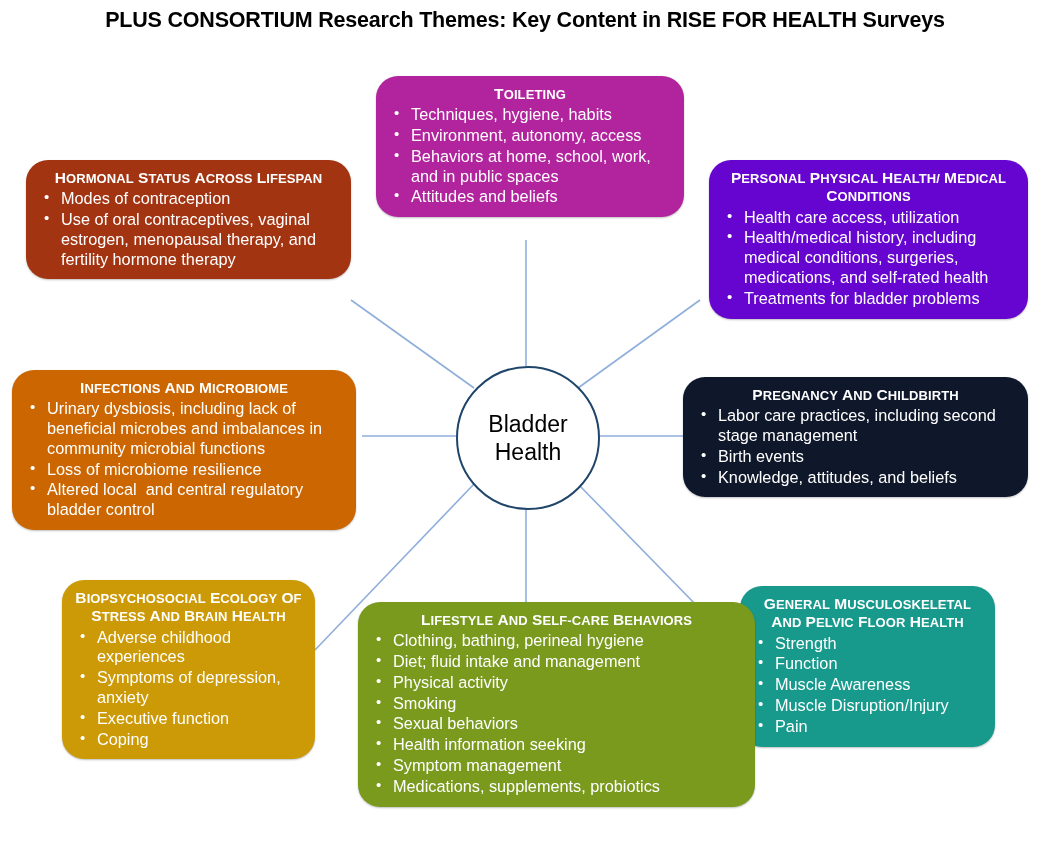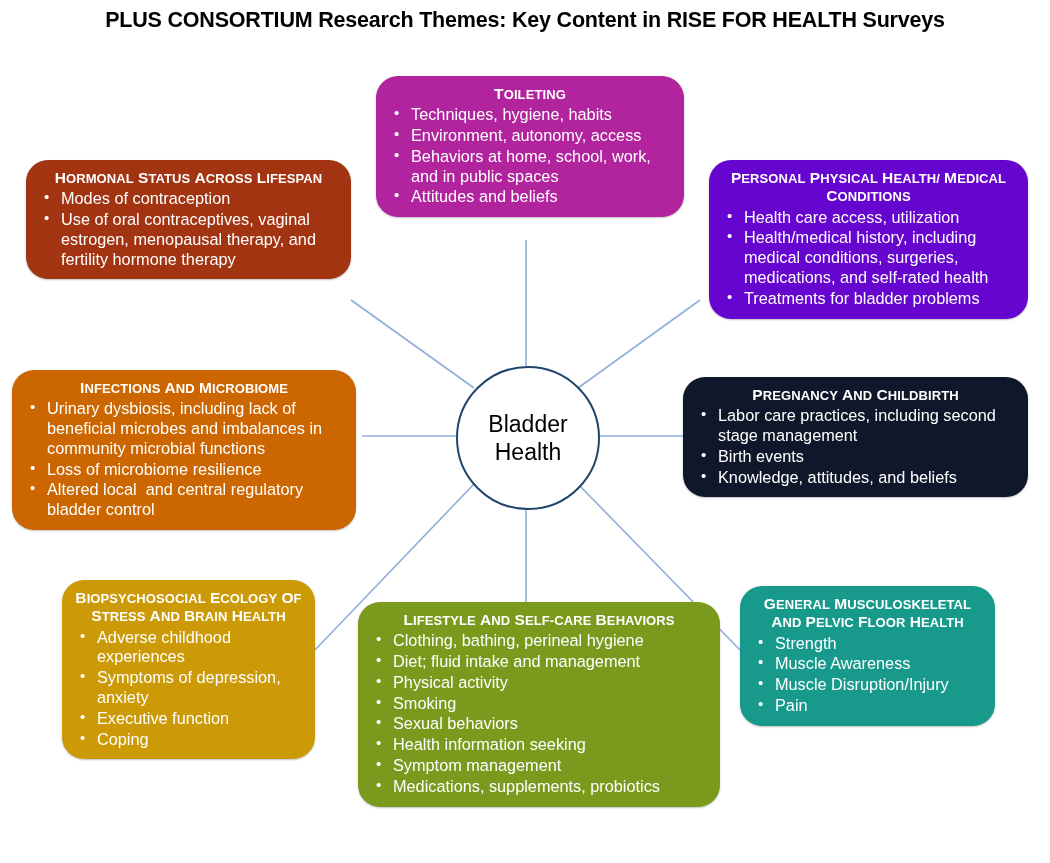--- a/index.html
+++ b/index.html
@@ -98,21 +98,21 @@
     font-size: 23px;
     font-weight: normal;
     color: #000000;
     line-height: 1.22;
   }
   
   #node-toileting      { left: 376px; top: 76px;  width: 308px; }
   #node-personal       { left: 709px; top: 160px; width: 319px; }
   #node-pregnancy      { left: 683px; top: 377px; width: 345px; }
   #node-msk            { left: 740px; top: 586px; width: 255px; }
-  #node-lifestyle      { left: 358px; top: 602px; width: 362px; }
+  #node-lifestyle      { left: 358px; top: 602px; width: 397px; }
   #node-biopsycho      { left: 62px;  top: 580px; width: 253px; }
   #node-infections     { left: 12px;  top: 370px; width: 344px; }
   #node-hormonal       { left: 26px;  top: 160px; width: 325px; }
 </style>
 </head>
 <body>
 
 <div id="stage">
 
   <div id="title">PLUS CONSORTIUM Research Themes: Key Content in RISE FOR HEALTH Surveys</div>
@@ -156,20 +156,21 @@
       <li>Labor care practices, including second stage management</li>
       <li>Birth events</li>
       <li>Knowledge, attitudes, and beliefs</li>
     </ul>
   </div>
 
   <div class="node" id="node-msk" style="background:#17998C">
     <div class="node-title" style="text-transform: none; font-variant: normal;"><span style="font-size: 15.5px;">G</span><span style="font-size: 13px;">ENERAL</span> <span style="font-size: 15.5px;">M</span><span style="font-size: 13px;">USCULOSKELETAL</span> <span style="font-size: 15.5px;">A</span><span style="font-size: 13px;">ND</span> <span style="font-size: 15.5px;">P</span><span style="font-size: 13px;">ELVIC</span> <span style="font-size: 15.5px;">F</span><span style="font-size: 13px;">LOOR</span> <span style="font-size: 15.5px;">H</span><span style="font-size: 13px;">EALTH</span></div>
     <ul class="bullets">
       <li>Strength</li>
+      <li>Function</li>
       <li>Muscle Awareness</li>
       <li>Muscle Disruption/Injury</li>
       <li>Pain</li>
     </ul>
   </div>
 
   <div class="node" id="node-lifestyle" style="background:#7A9A1E">
     <div class="node-title" style="text-transform: none; font-variant: normal;"><span style="font-size: 15.5px;">L</span><span style="font-size: 13px;">IFESTYLE</span> <span style="font-size: 15.5px;">A</span><span style="font-size: 13px;">ND</span> <span style="font-size: 15.5px;">S</span><span style="font-size: 13px;">ELF-CARE</span> <span style="font-size: 15.5px;">B</span><span style="font-size: 13px;">EHAVIORS</span></div>
     <ul class="bullets">
       <li>Clothing, bathing, perineal hygiene</li>

